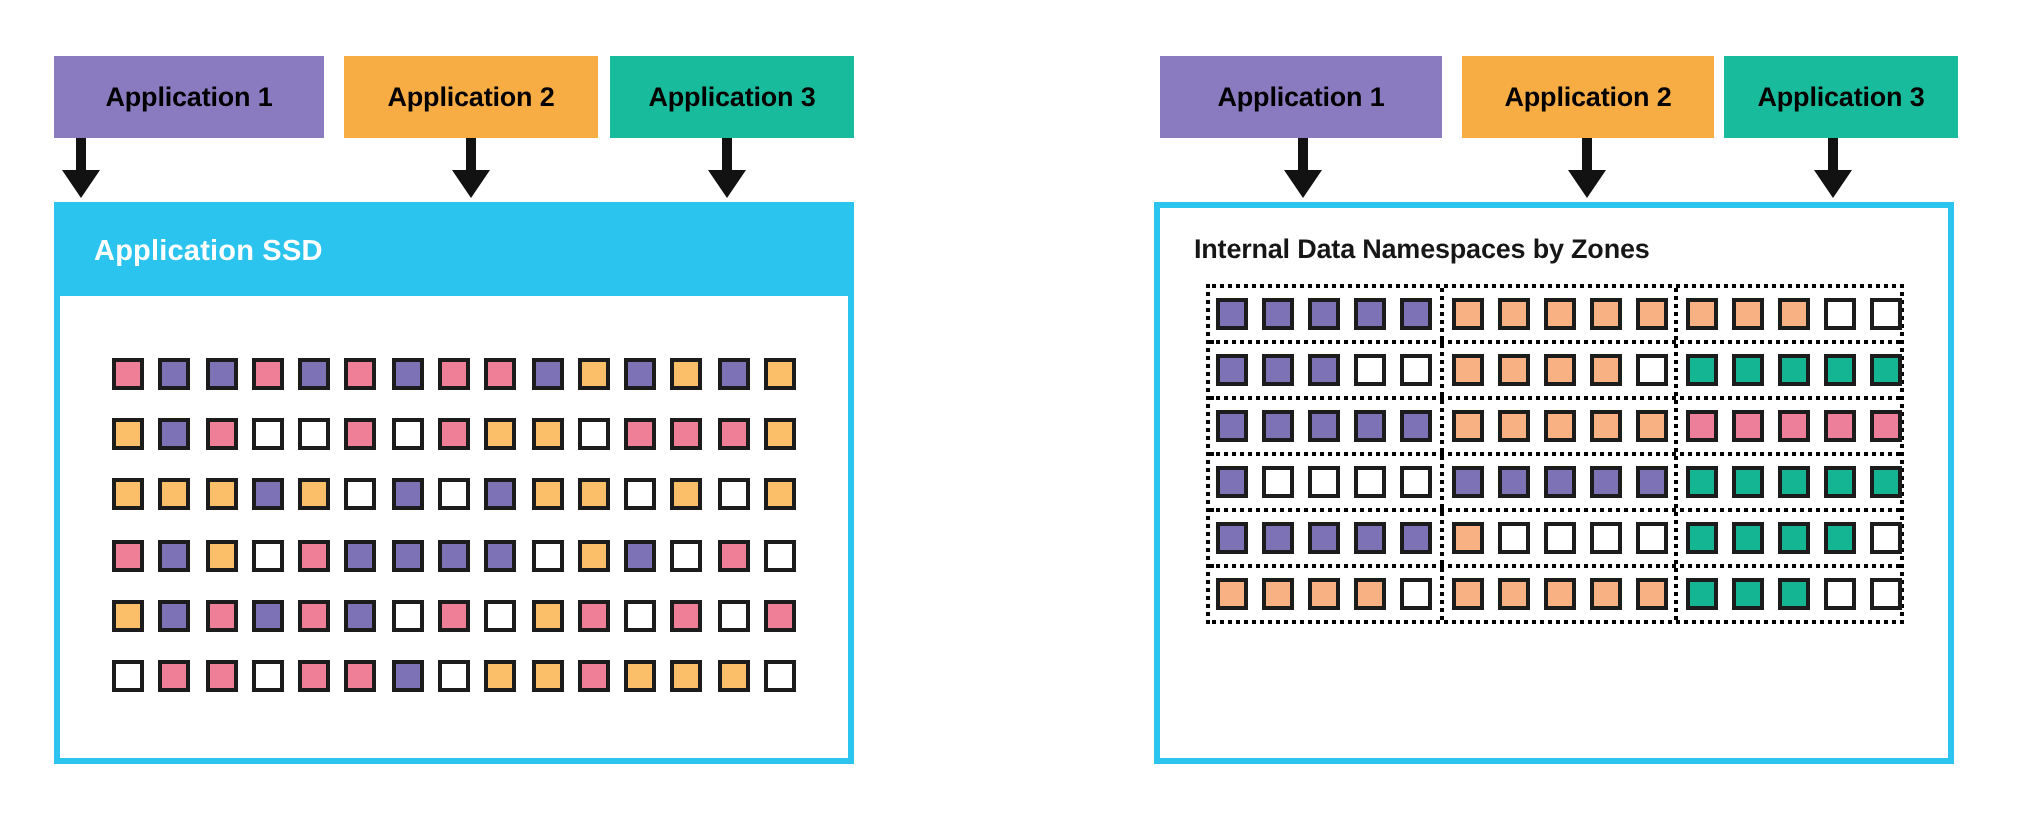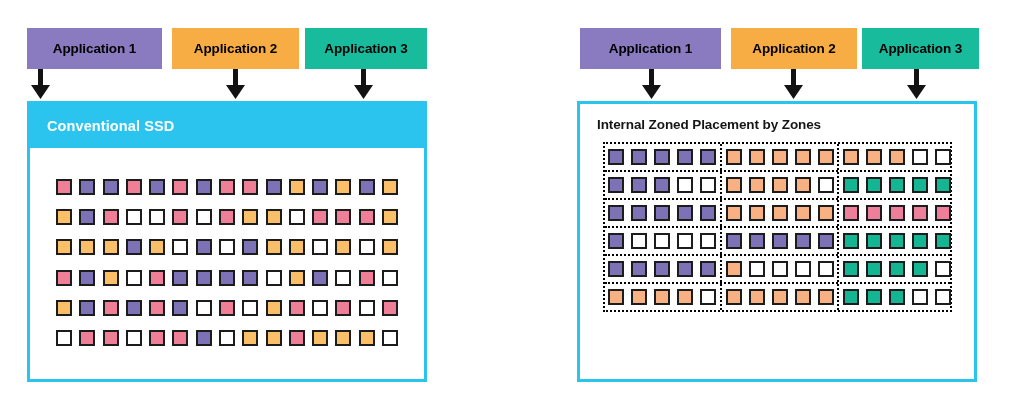--- a/index.html
+++ b/index.html
@@ -140,21 +140,21 @@
       </svg>
   </div>
   <div class="arrow" style="left:350px; top:69px;">
     <svg width="26" height="33" viewBox="0 0 26 33">
         <path d="M11 0 h5 v16 h7 l-9.5 14 L4 16 h7 z" fill="#121212"></path>
       </svg>
   </div>
 
   <div class="ssd-panel" style="left:27px; top:101px; width:400px; height:281px;">
     <div class="ssd-title">
-      <span>Conventional SSD</span>
+      <span>Application SSD</span>
     </div>
     <div class="ssd-body">
       <div class="grid plain" id="grid-conventional">
           <div class="cell-wrap">
             <div class="cell" style="background: rgb(239, 127, 151); border-color: rgb(28, 28, 28);"></div>
           </div>
           <div class="cell-wrap">
             <div class="cell" style="background: rgb(125, 114, 181); border-color: rgb(28, 28, 28);"></div>
           </div>
           <div class="cell-wrap">
@@ -446,21 +446,21 @@
       </svg>
   </div>
   <div class="arrow" style="left:903px; top:69px;">
     <svg width="26" height="33" viewBox="0 0 26 33">
         <path d="M11 0 h5 v16 h7 l-9.5 14 L4 16 h7 z" fill="#121212"></path>
       </svg>
   </div>
 
   <div class="ssd-panel" style="left:577px; top:101px; width:400px; height:281px;">
     <div class="ssd-body">
-      <div class="ssd-subtitle">Internal Zoned Placement by Zones</div>
+      <div class="ssd-subtitle">Internal Data Namespaces by Zones</div>
       <div id="grid-zns">
           <div class="zoned-outer" style="border-color: rgb(0, 0, 0);">
             <div class="zrow" style="border-bottom-color: rgb(0, 0, 0);">
               <div class="zone" style="border-right-color: rgb(0, 0, 0);">
                 <div class="zcellwrap">
                   <div class="cell" style="background: rgb(125, 114, 181); border-color: rgb(28, 28, 28);"></div>
                 </div>
                 <div class="zcellwrap">
                   <div class="cell" style="background: rgb(125, 114, 181); border-color: rgb(28, 28, 28);"></div>
                 </div>

